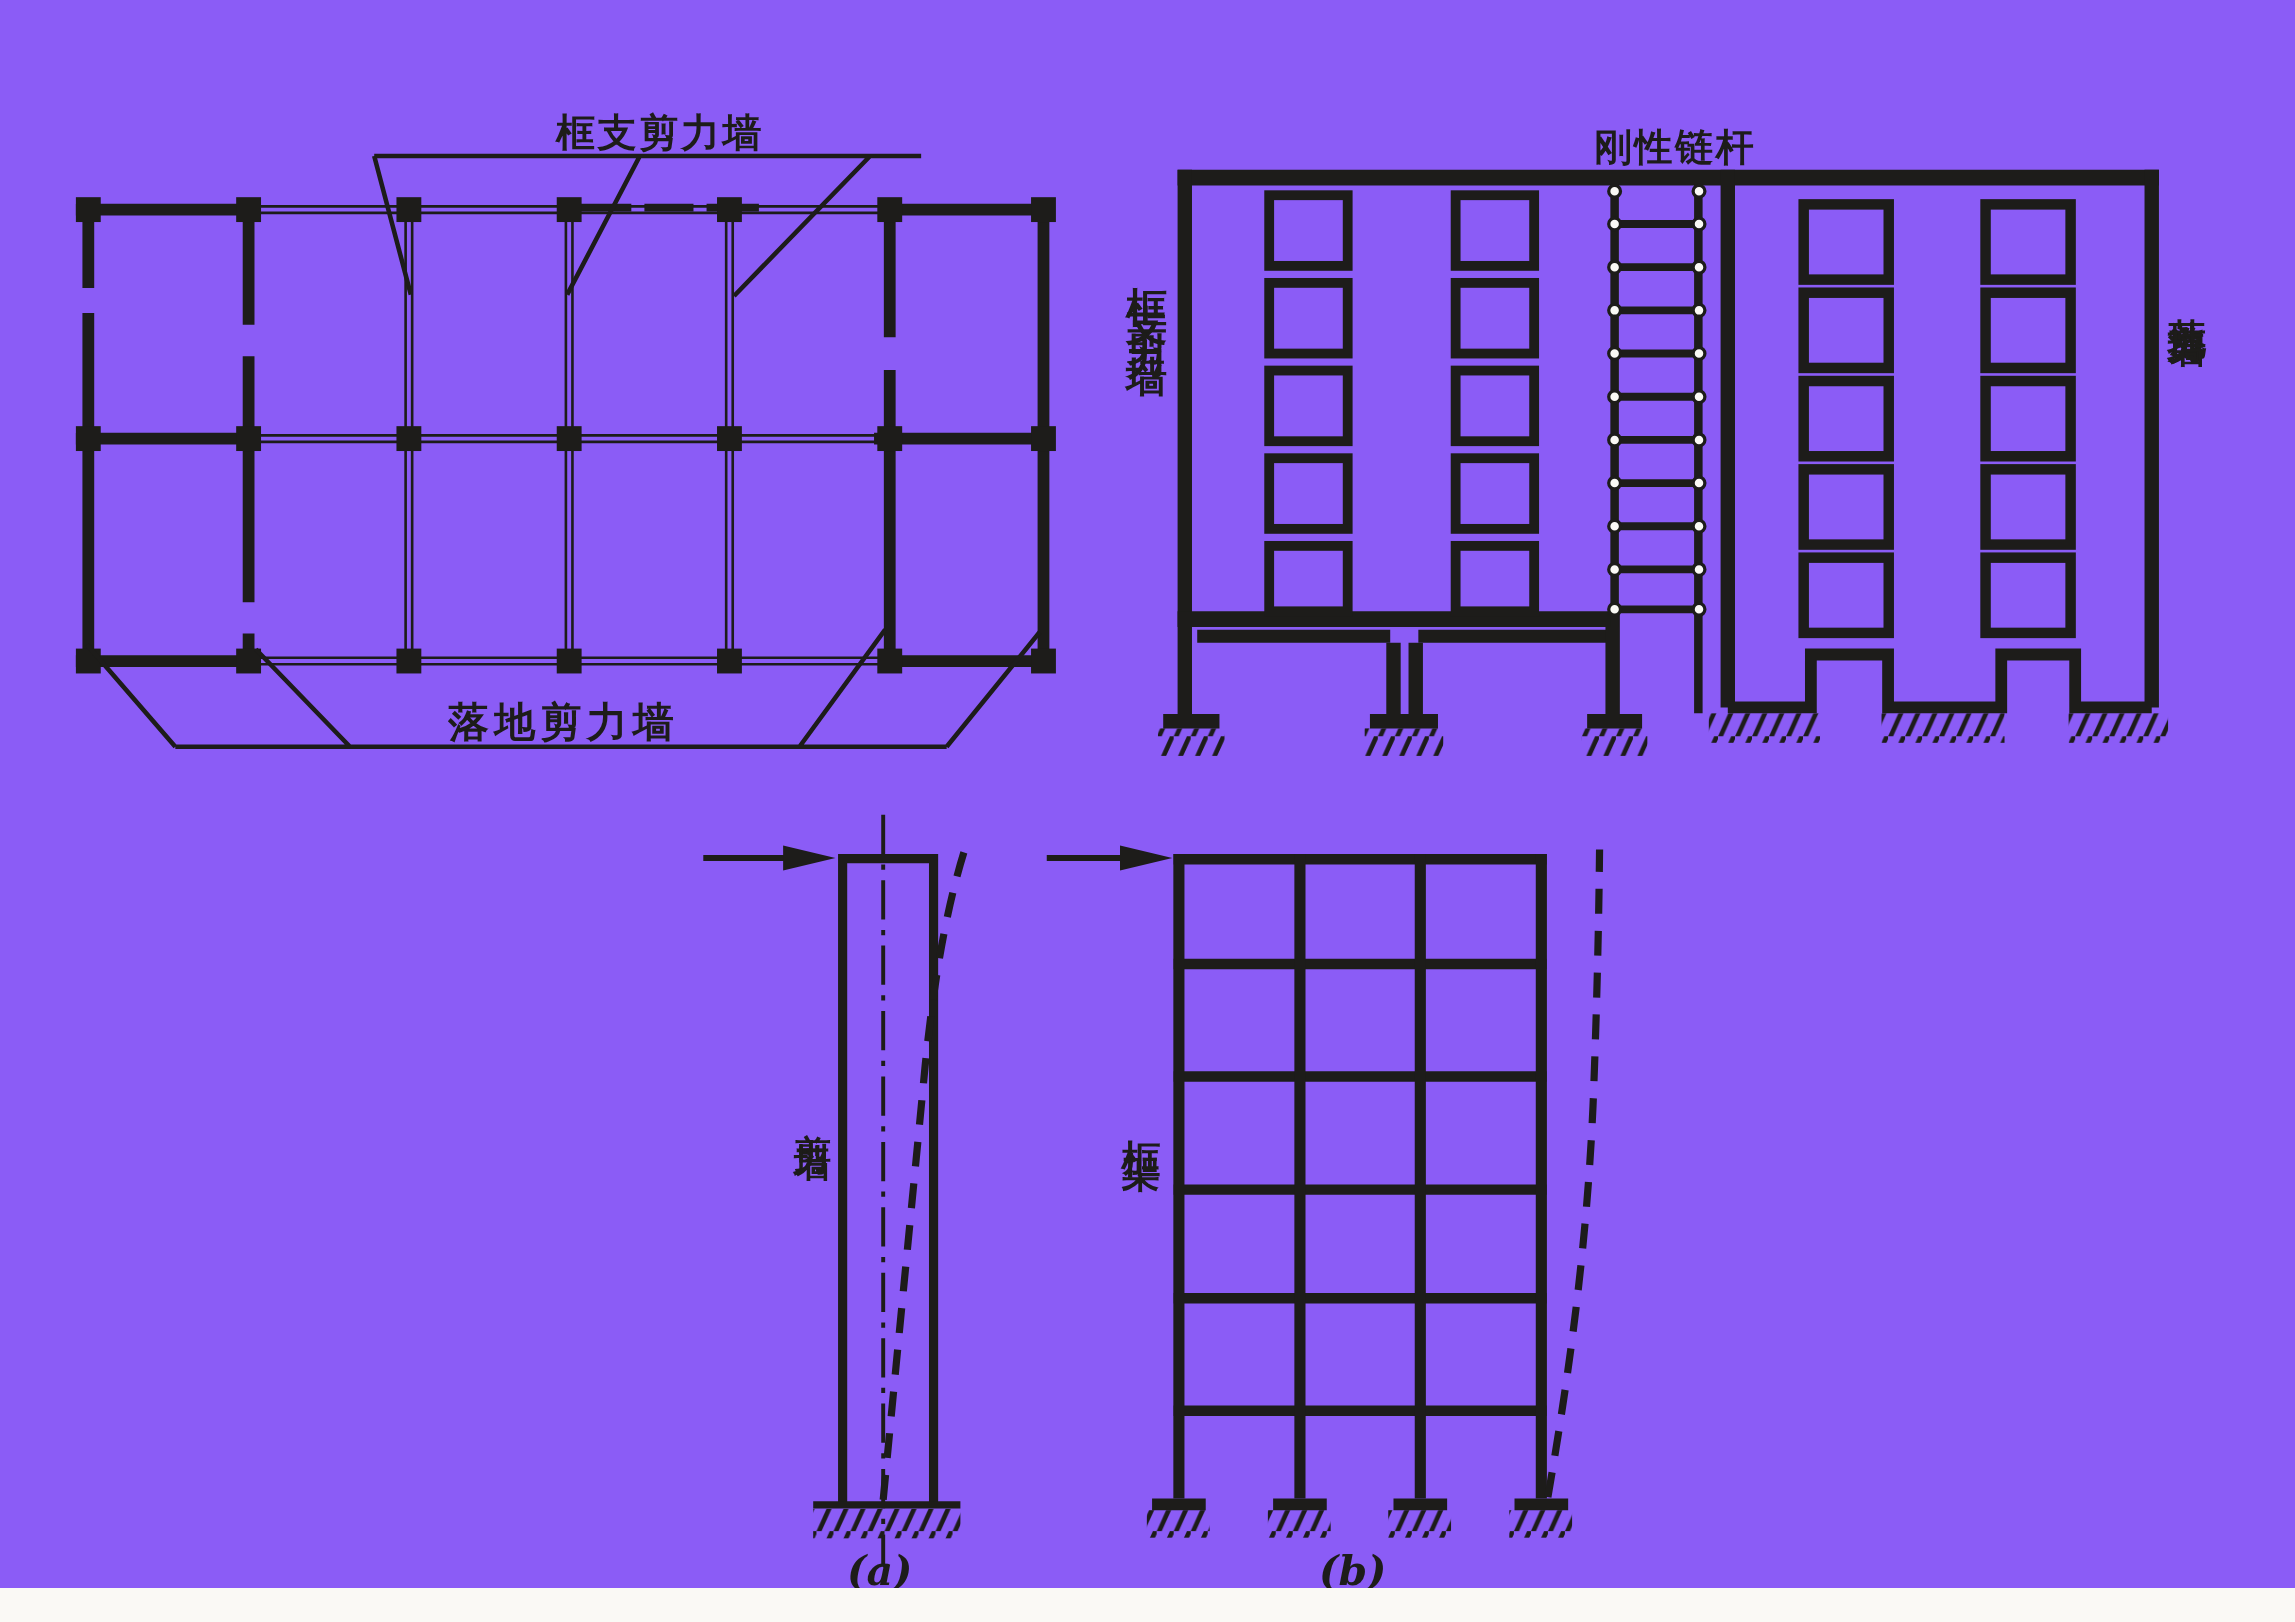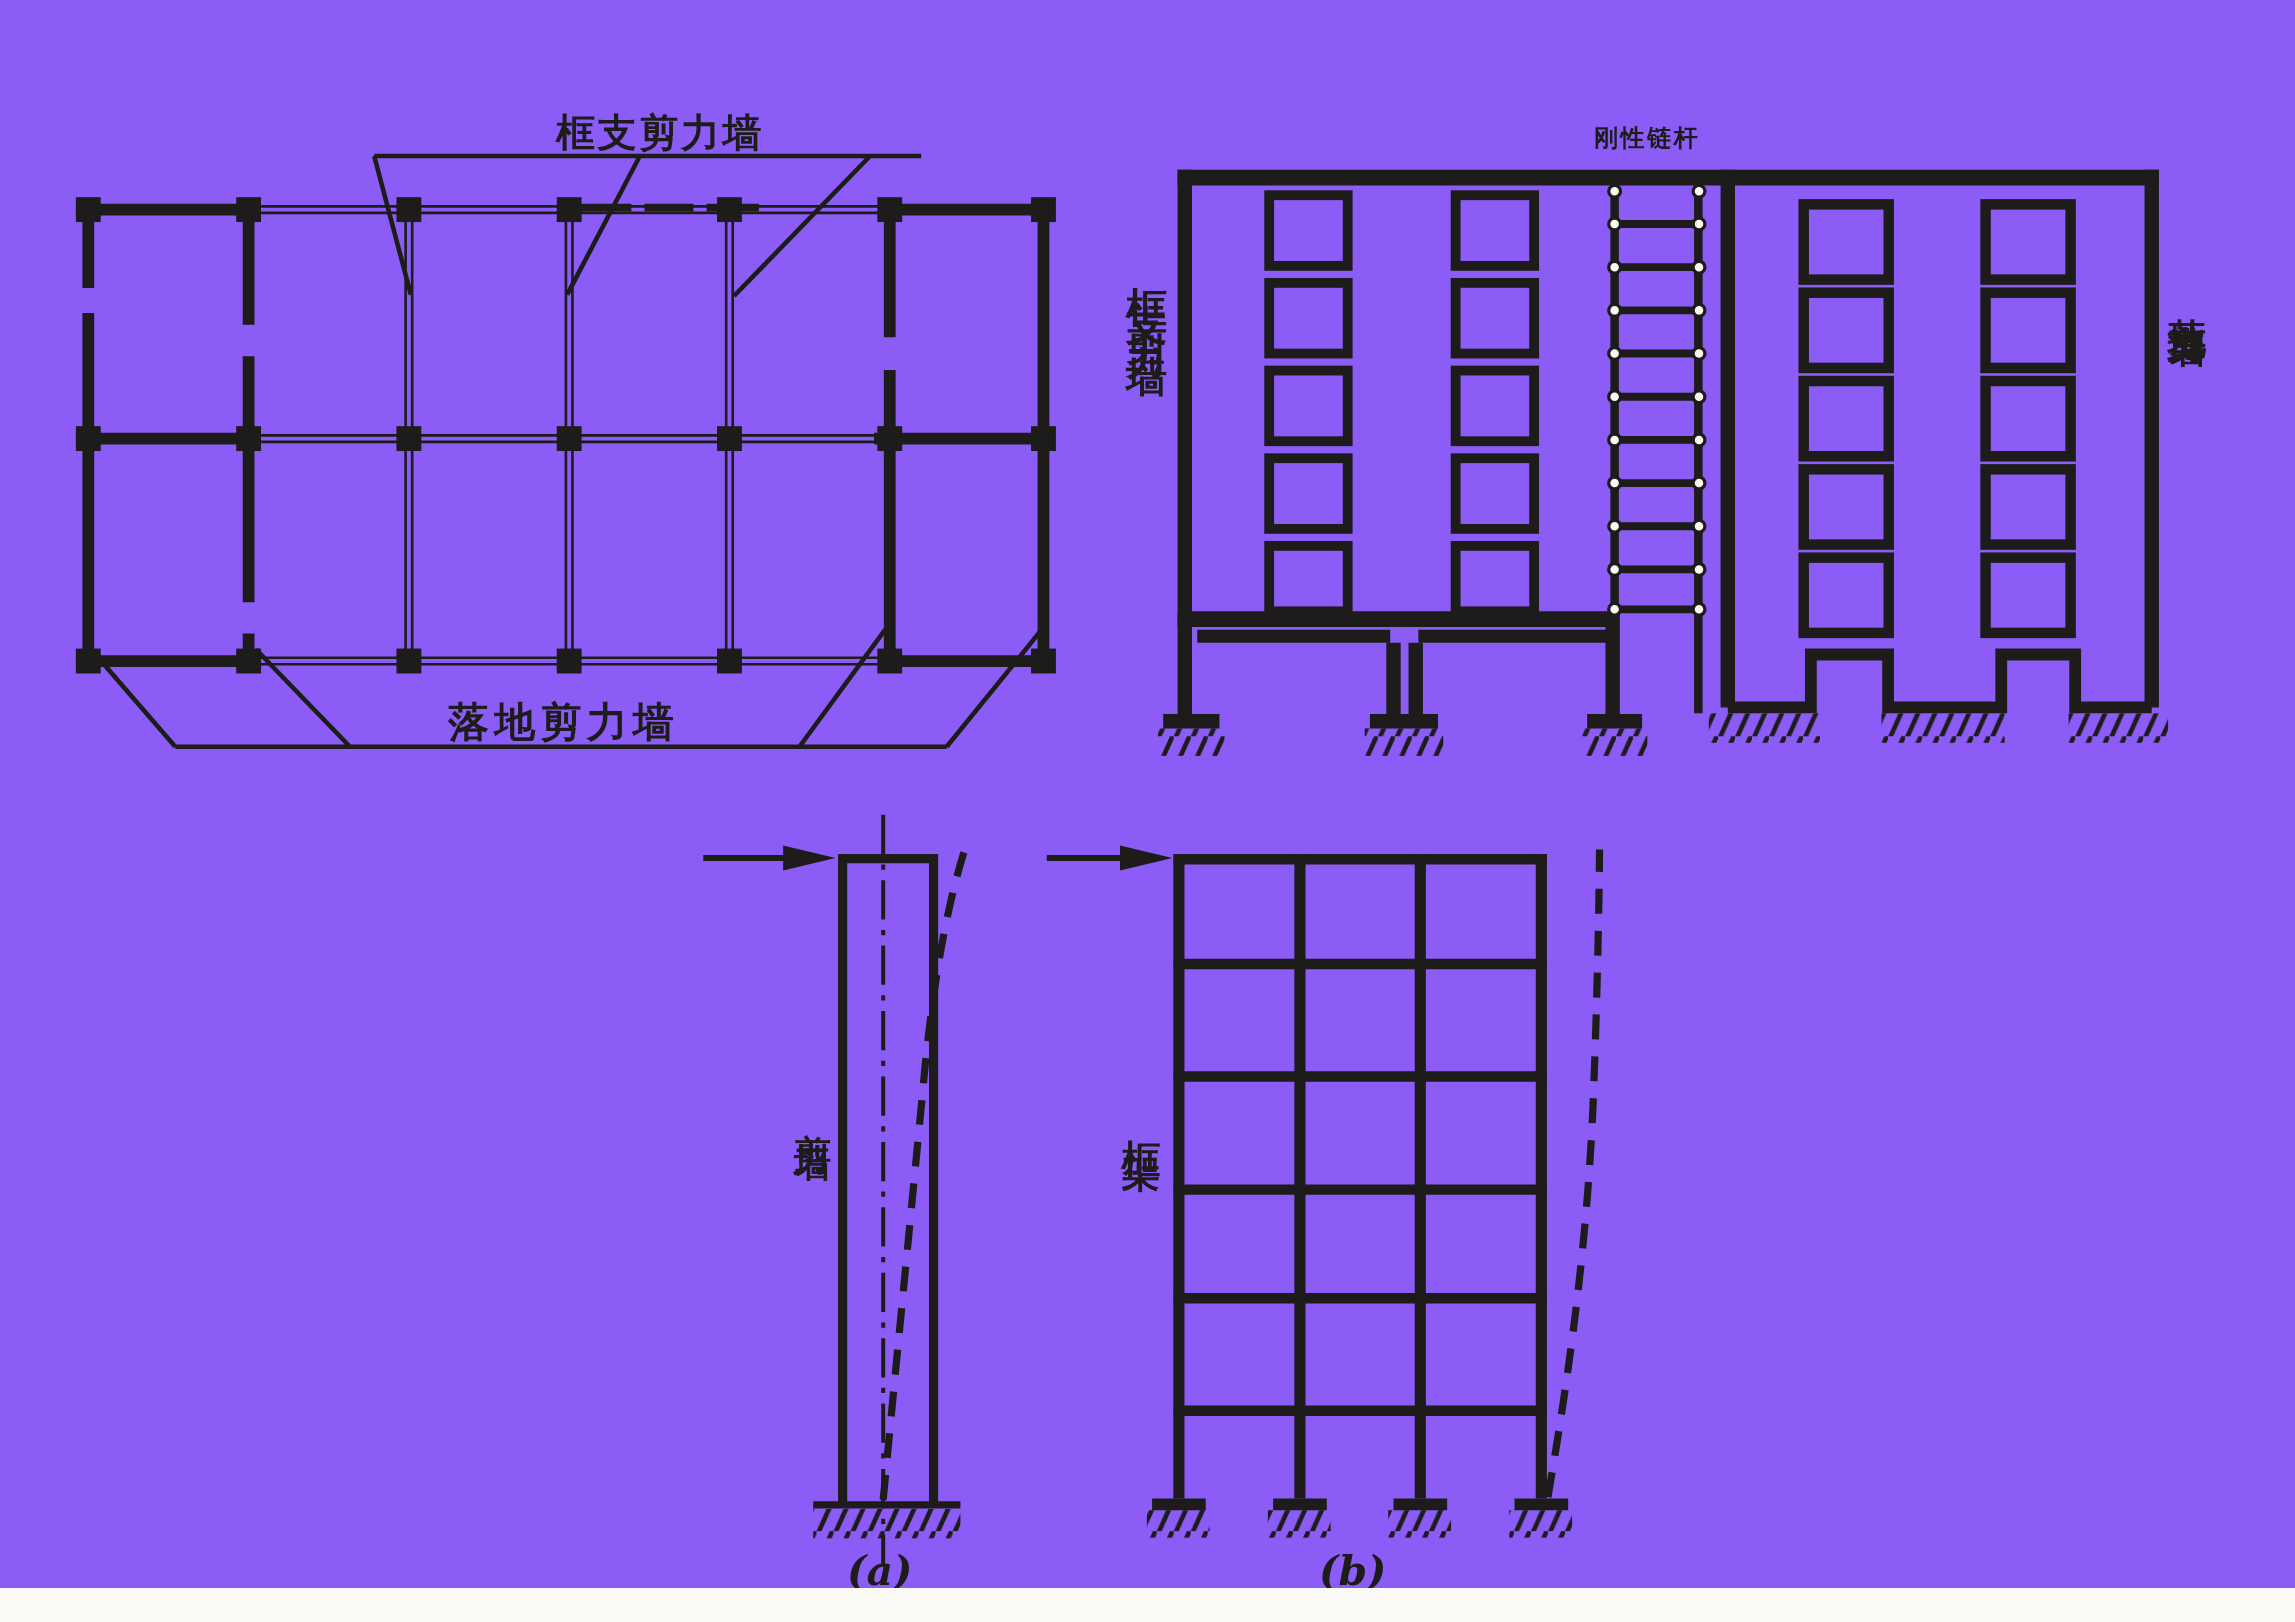--- a/index.html
+++ b/index.html
@@ -174,21 +174,21 @@
       <rect x="2122" y="2308" width="96" height="42" fill="url(#hp)" stroke="none"></rect>
       <rect x="2307" y="2308" width="96" height="42" fill="url(#hp)" stroke="none"></rect>
       <path stroke-width="11" stroke-dasharray="38 26" d="M2366,2288 C2402,2080 2426,1890 2435,1690 C2441,1540 2444,1400 2445,1298"></path>
     </g>
   </svg>
 
   <div class="lbl h-lbl" style="left:556px;top:106px;">框支剪力墙</div>
 
   <div class="lbl h-lbl" style="left:448px;top:695px;font-size:41px;letter-spacing:5.2px;">落地剪力墙</div>
 
-  <div class="lbl h-lbl" style="left:1594px;top:122px;font-size:24px;">刚性链杆</div>
+  <div class="lbl h-lbl" style="left:1594px;top:122px;font-size:38px;">刚性链杆</div>
 
   <div class="lbl v-lbl" style="left:1120px;top:254px;font-size:41px;letter-spacing:17px;">框支剪力墙</div>
 
   <div class="lbl v-lbl" style="left:2161px;top:288px;font-size:38px;letter-spacing:2.6px;">落地剪力墙</div>
 
   <div class="lbl v-lbl" style="left:787px;top:1103px;font-size:37px;letter-spacing:5.2px;">剪力墙</div>
 
   <div class="lbl v-lbl" style="left:1114px;top:1108px;font-size:39px;letter-spacing:11.8px;">框架</div>
 
   <div class="lbl caption" style="left:847px;top:1547px;">(a)</div>

